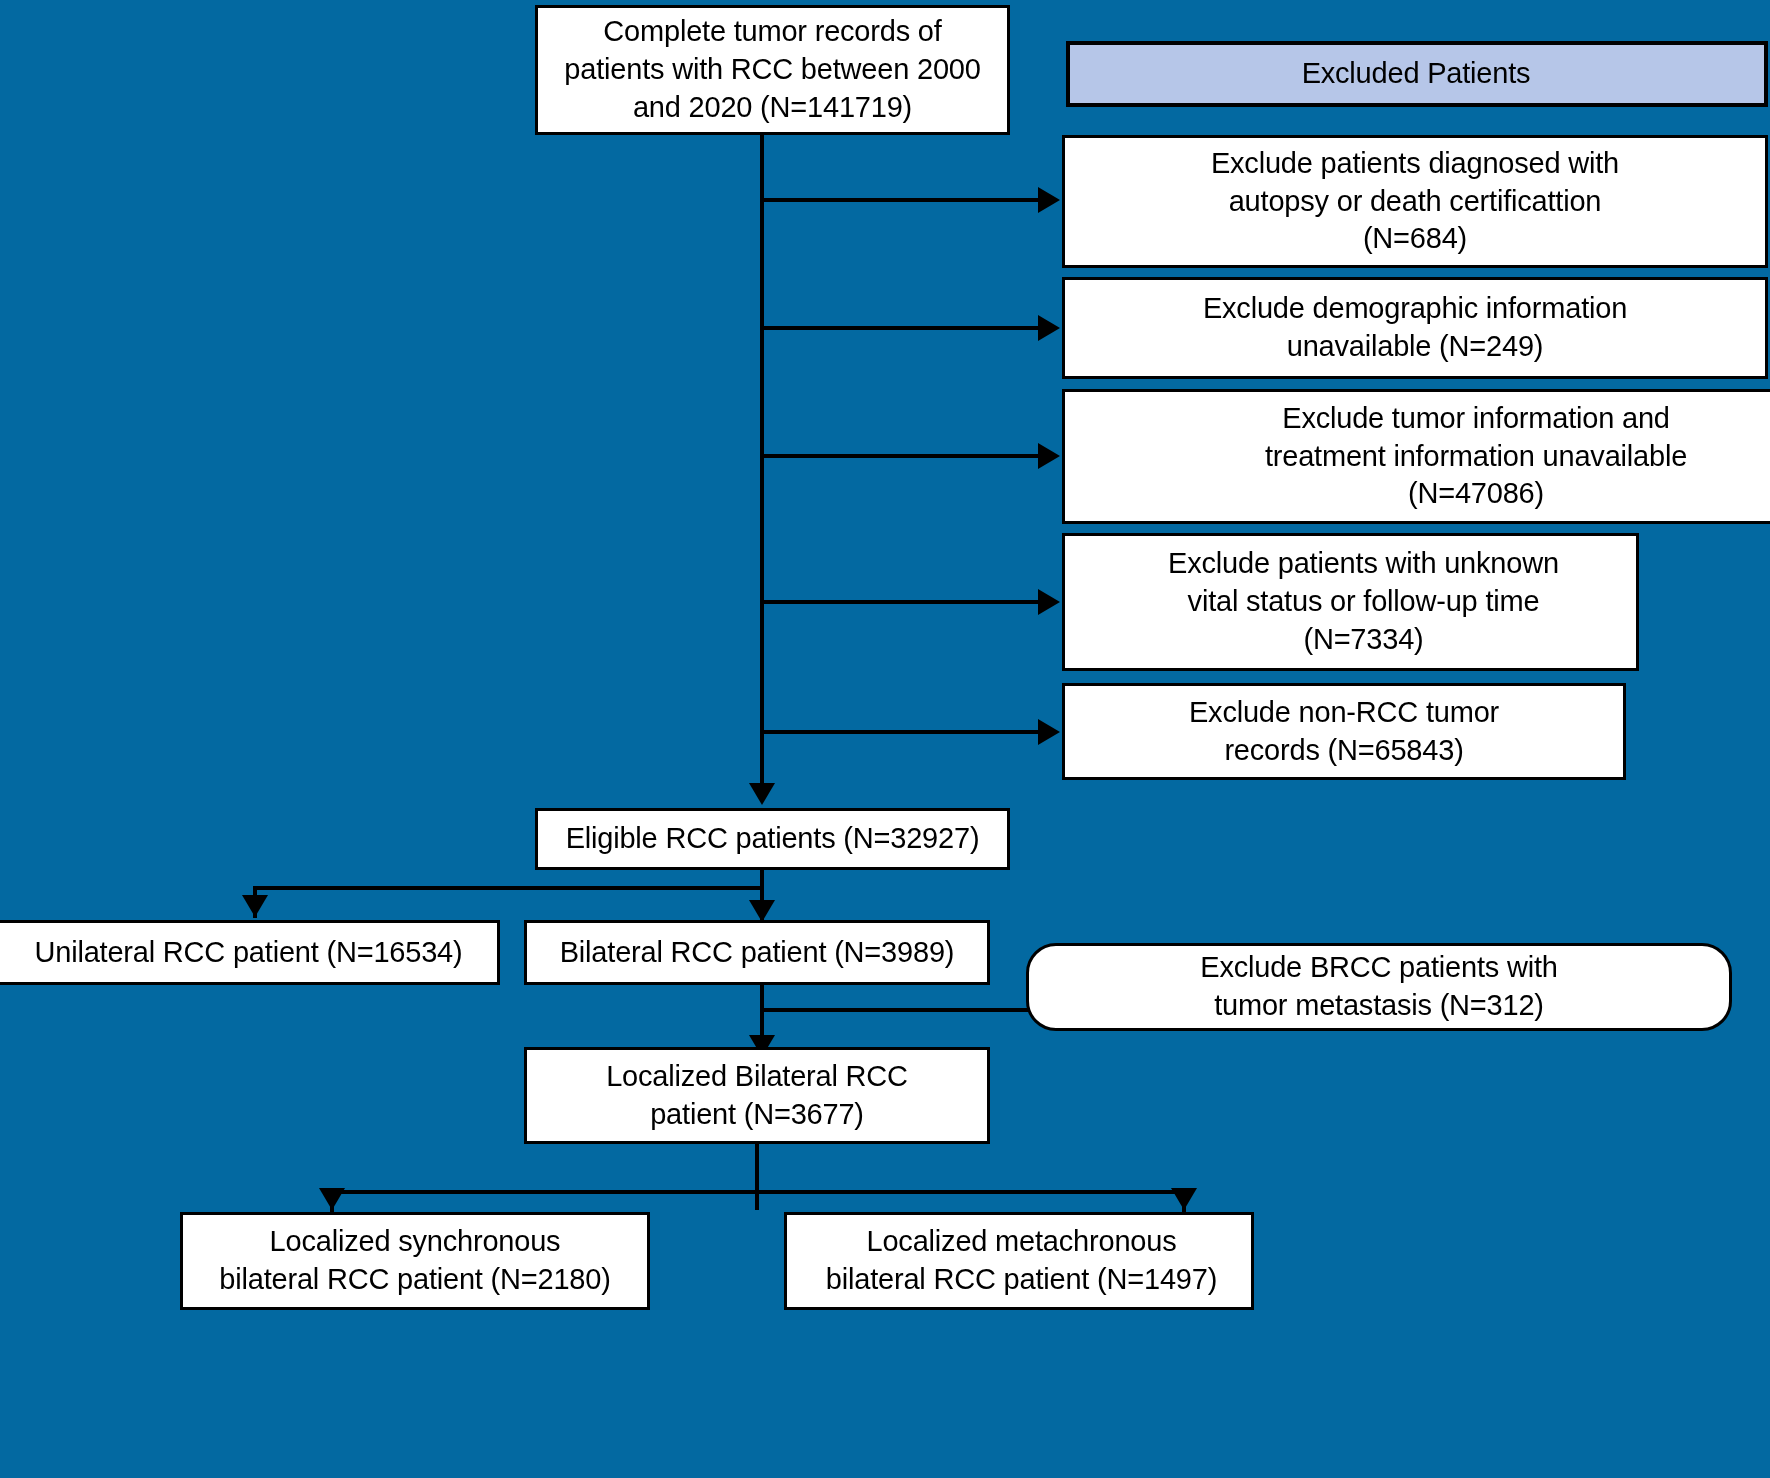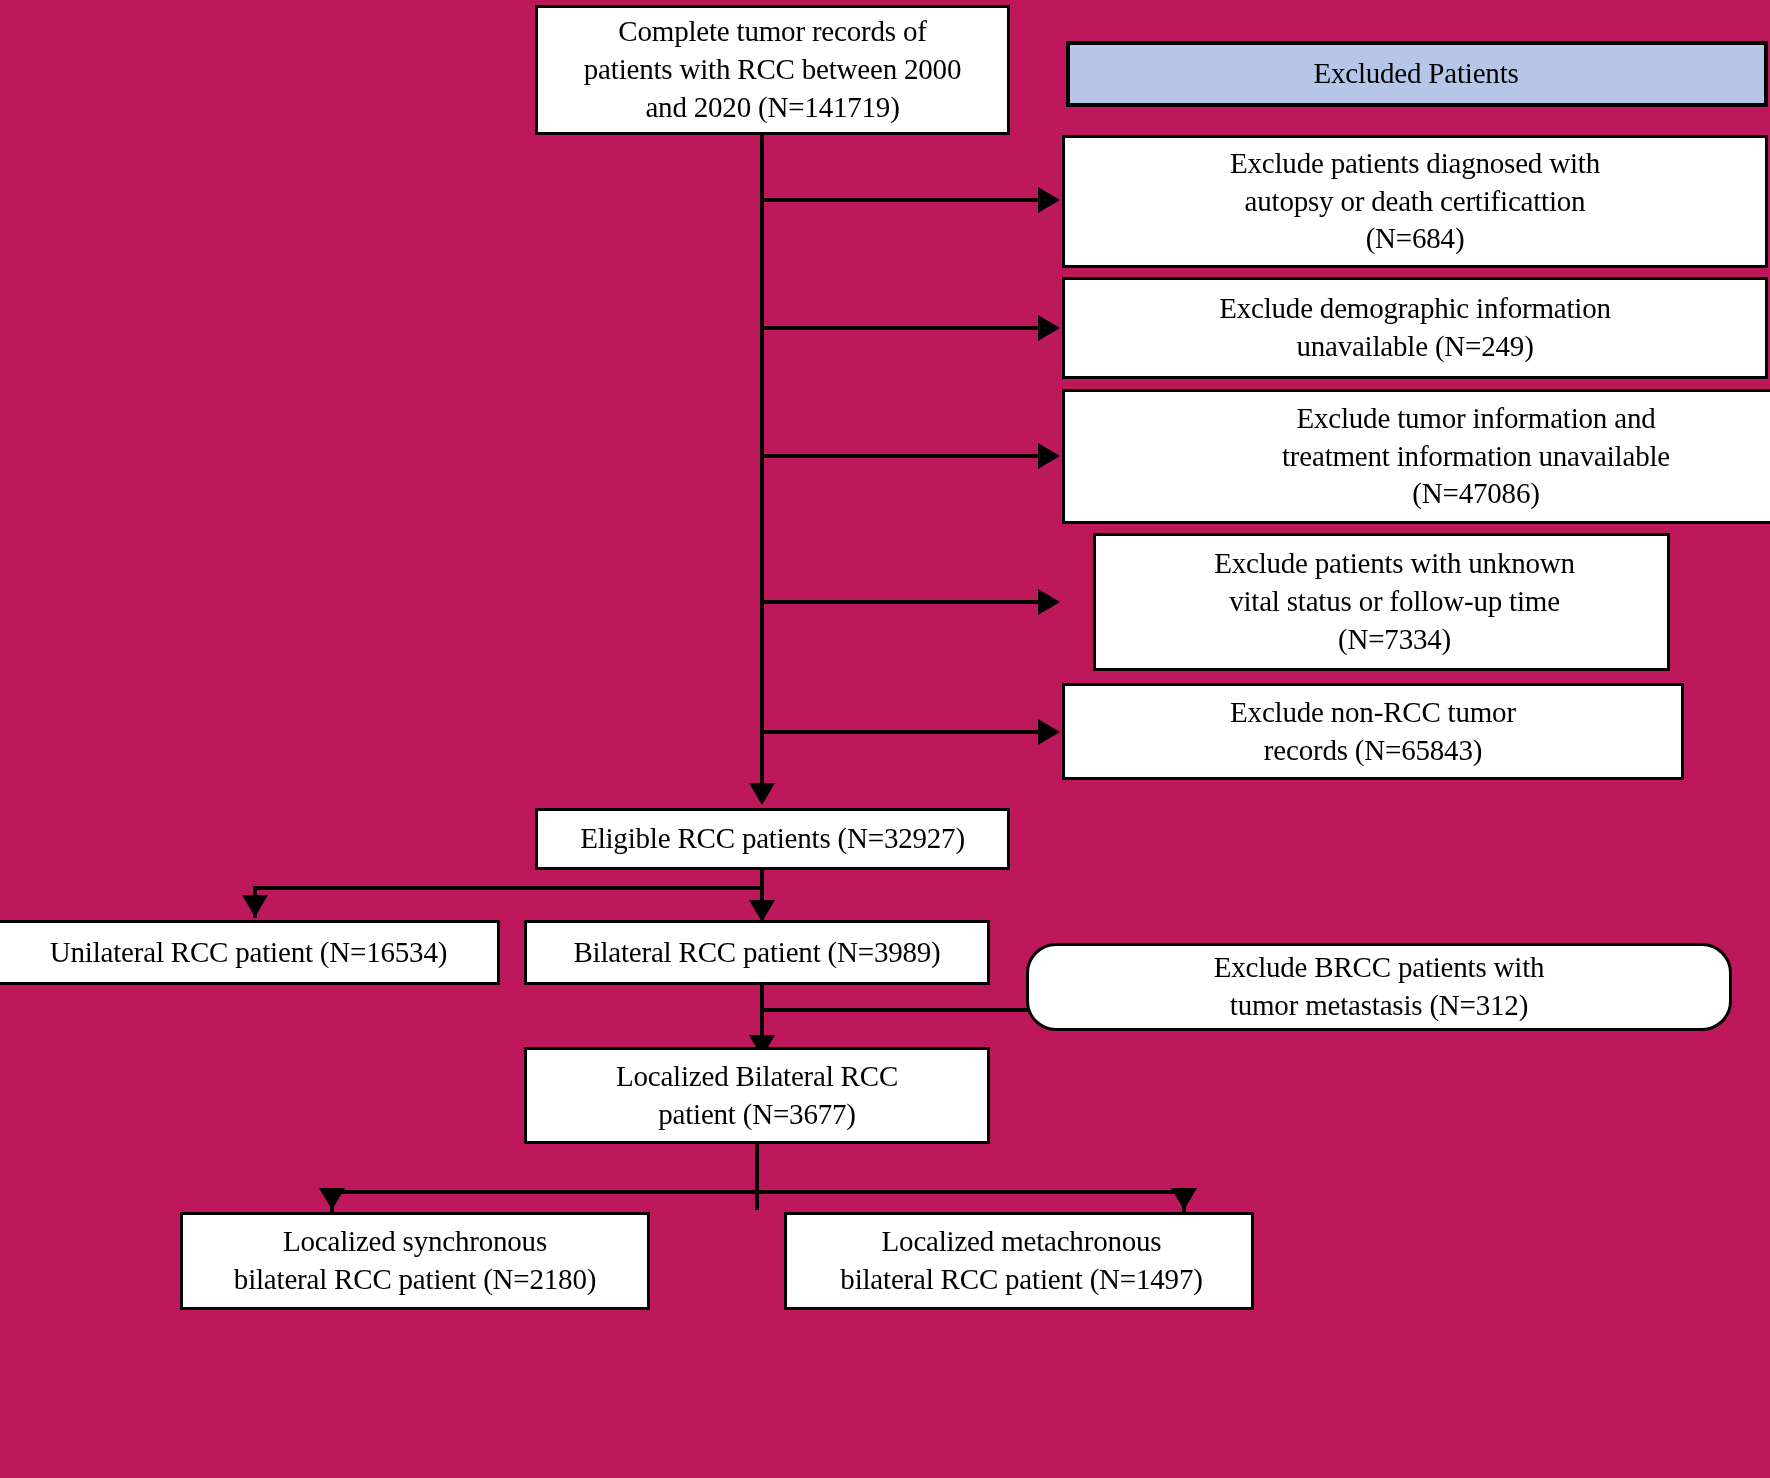--- a/index.html
+++ b/index.html
@@ -8,23 +8,22 @@
     background: #ffffff;
   }
   body {
     font-family: "Liberation Sans", sans-serif;
     color: #000000;
   }
   #canvas {
     position: relative;
     width: 1770px;
     height: 1478px;
-    background: #be185d;
+    background: #0369a1;
     overflow: hidden;
-    font-family: Liberation Serif, serif;
   }
   .box {
     position: absolute;
     border: 3px solid #000000;
     background: #ffffff;
     display: flex;
     align-items: center;
     justify-content: center;
     text-align: center;
     font-size: 29px;
@@ -73,25 +72,25 @@
 autopsy or death certificattion
 (N=684)</div>
 
   <div class="box" style="left:1062px; top:277px; width:706px; height:102px;">Exclude demographic information
 unavailable (N=249)</div>
 
   <div class="box" style="left:1062px; top:389px; width:828px; height:135px;">Exclude tumor information and
 treatment information unavailable
 (N=47086)</div>
 
-  <div class="box" style="left:1093px; top:533px; width:577px; height:138px;padding-left:36px;">Exclude  patients with unknown
+  <div class="box" style="left:1062px; top:533px; width:577px; height:138px;padding-left:36px;">Exclude  patients with unknown
 vital status or follow-up time
 (N=7334)</div>
 
-  <div class="box" style="left:1062px; top:683px; width:622px; height:97px;">Exclude  non-RCC tumor
+  <div class="box" style="left:1062px; top:683px; width:564px; height:97px;">Exclude  non-RCC tumor
 records (N=65843)</div>
 
   <div class="line vline" style="left:760px; top:135px; width:4px; height:652px;"></div>
   <div class="arrow-down" style="left:749px; top:783px;"></div>
 
   <div class="line hline" style="left:762px; top:198px; width:278px; height:4px;"></div>
   <div class="arrow-right" style="left:1038px; top:187px;"></div>
 
   <div class="line hline" style="left:762px; top:326px; width:278px; height:4px;"></div>
   <div class="arrow-right" style="left:1038px; top:315px;"></div>

